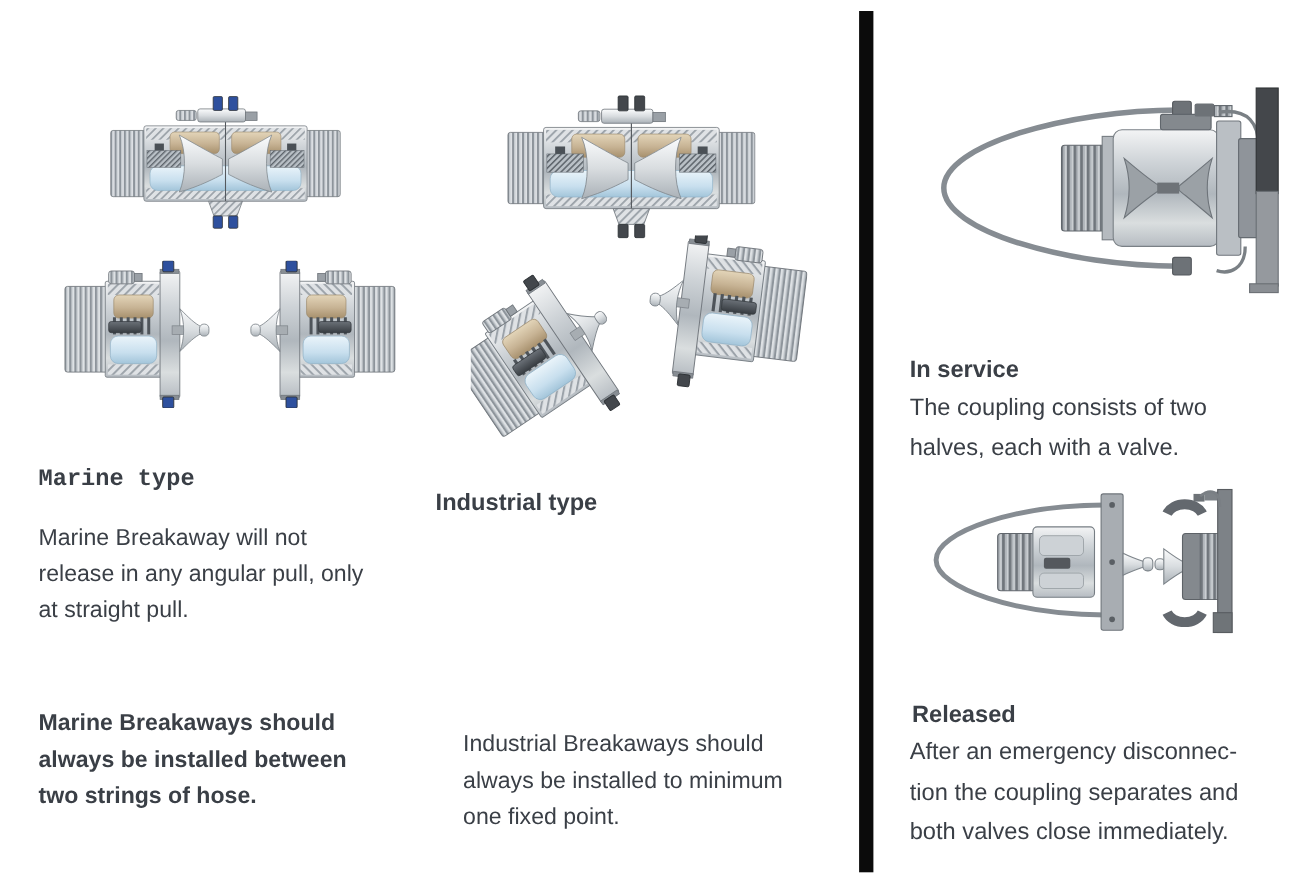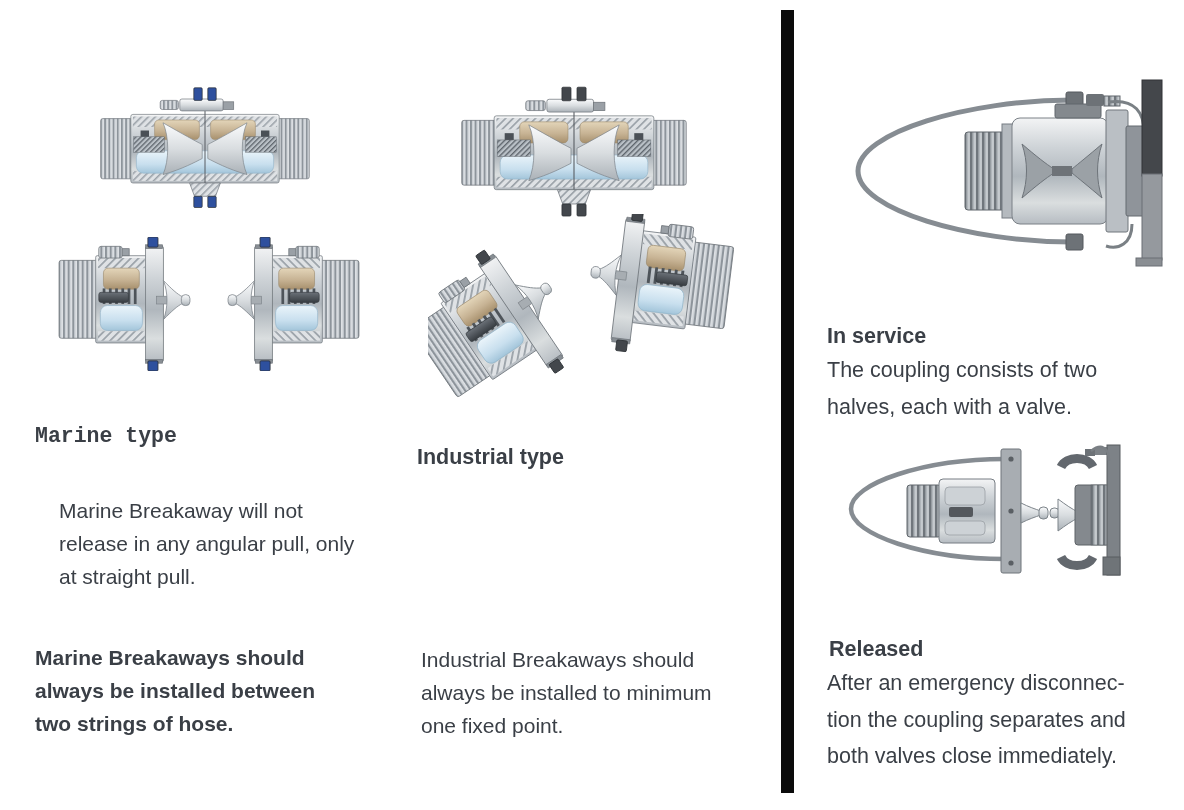--- a/index.html
+++ b/index.html
@@ -5,25 +5,25 @@
   html,body{margin:0;padding:0;background:#fff;}
   .page{position:relative;width:1184px;height:810px;background:#fff;overflow:hidden;
         font-family:"Liberation Sans",sans-serif;--text:#3a3f46;}
   .abs{position:absolute;}
   .hd{font-size:21.5px;font-weight:700;line-height:26px;color:var(--text);}
   .bd{font-size:21px;line-height:33px;color:var(--text);white-space:pre-line;}
   .bd-r{font-size:21.5px;line-height:36.5px;color:var(--text);white-space:pre-line;}
   .illus svg{display:block;width:100%;height:100%;}
 
   #marine-heading{left:35px;top:423px;width:380px;font-family:Liberation Mono, monospace;}
-  #marine-p1{left:35px;top:494px;width:390px;margin-left:24px;}
+  #marine-p1{left:35px;top:472px;width:390px;}
   #marine-p2{left:35px;top:641px;width:390px;font-weight:bold;}
-  #industrial-heading{left:417px;top:444px;width:360px;}
+  #industrial-heading{left:396px;top:444px;width:360px;}
   #industrial-p1{left:421px;top:507px;width:360px;}
-  #industrial-p2{left:421px;top:643px;width:360px;}
+  #industrial-p2{left:421px;top:660px;width:360px;}
   #inservice-heading{left:827px;top:323px;width:360px;}
   #inservice-body{left:827px;top:352px;width:368px;}
   #released-heading{left:829px;top:636px;width:360px;}
   #released-body{left:827px;top:665px;width:368px;}
 
   #il-marine-top{left:100px;top:82px;width:210px;height:132px;}
   #il-marine-bottom{left:58px;top:237px;width:302px;height:134px;}
   #il-ind-top{left:461px;top:84px;width:226px;height:136px;}
   #il-ind-bottom{left:428px;top:214px;width:306px;height:190px;}
   #il-service{left:850px;top:74px;width:314px;height:196px;}

